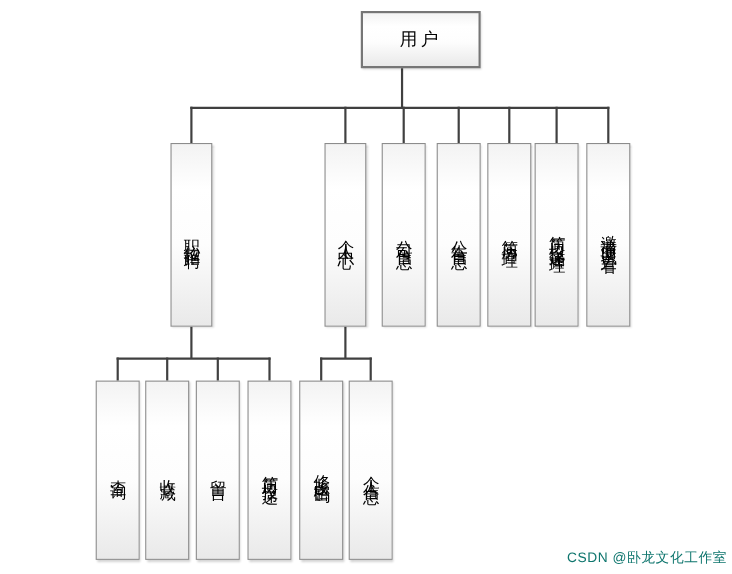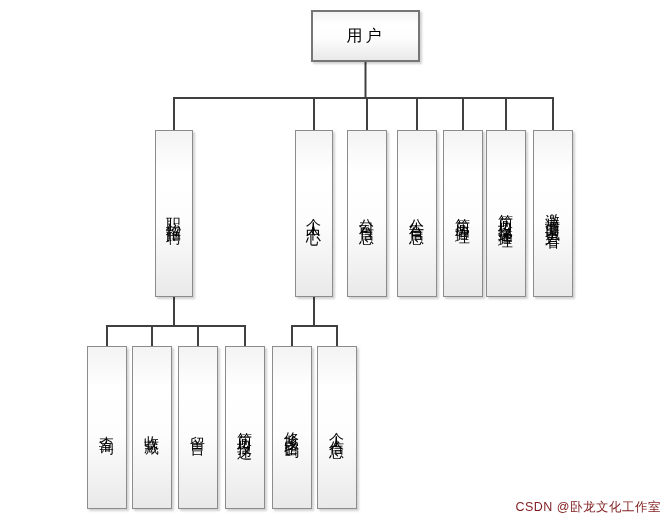--- a/index.html
+++ b/index.html
@@ -28,20 +28,21 @@
     box-shadow: 1.5px 1.5px 2px rgba(0,0,0,0.18);
     display: flex;
     align-items: center;
     justify-content: center;
     color: #000000;
   }
   .node.root {
     border: 2px solid #767676;
     font-size: 16px;
     letter-spacing: 3px;
+    margin-left: 17px;
   }
   .vlabel {
     writing-mode: vertical-rl;
     text-orientation: upright;
     font-size: 15px;
     letter-spacing: 4px;
     line-height: 1;
     white-space: nowrap;
   }
   
@@ -58,21 +59,21 @@
   .c2 { left: 178px; top: 346px; width: 40px; height: 163px; }
   .c3 { left: 225px; top: 346px; width: 40px; height: 163px; }
   .c4 { left: 272px; top: 346px; width: 40px; height: 163px; }
   .c5 { left: 317px; top: 346px; width: 40px; height: 163px; }
   .rootbox { left: 311px; top: 10px; width: 109px; height: 52px; }
   .watermark {
     position: absolute;
     right: 4px;
     bottom: 6px;
     font-size: 12.5px;
-    color: #7f1d1d;
+    color: #0f766e;
     letter-spacing: 0.5px;
     user-select: none;
   }
 </style>
 </head>
 <body>
 
 <div class="canvas">
 
   <svg class="connectors" viewBox="0 0 665 522" xmlns="http://www.w3.org/2000/svg">

